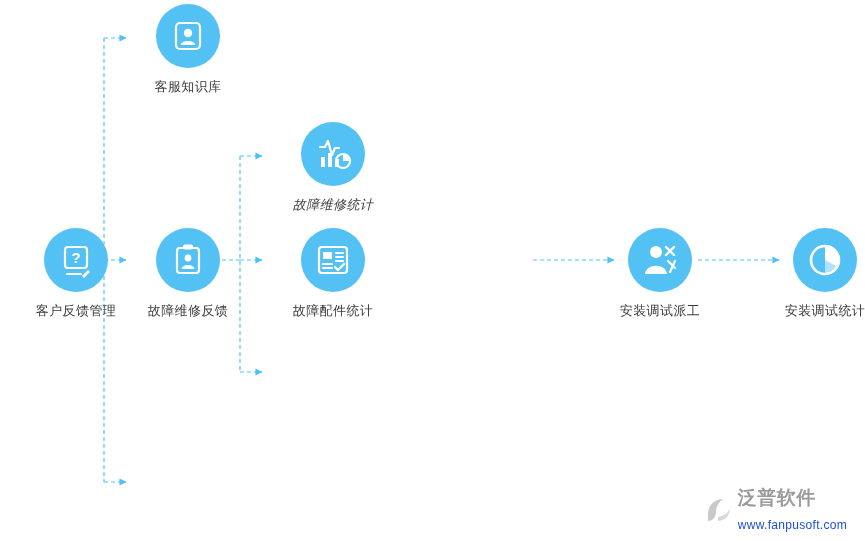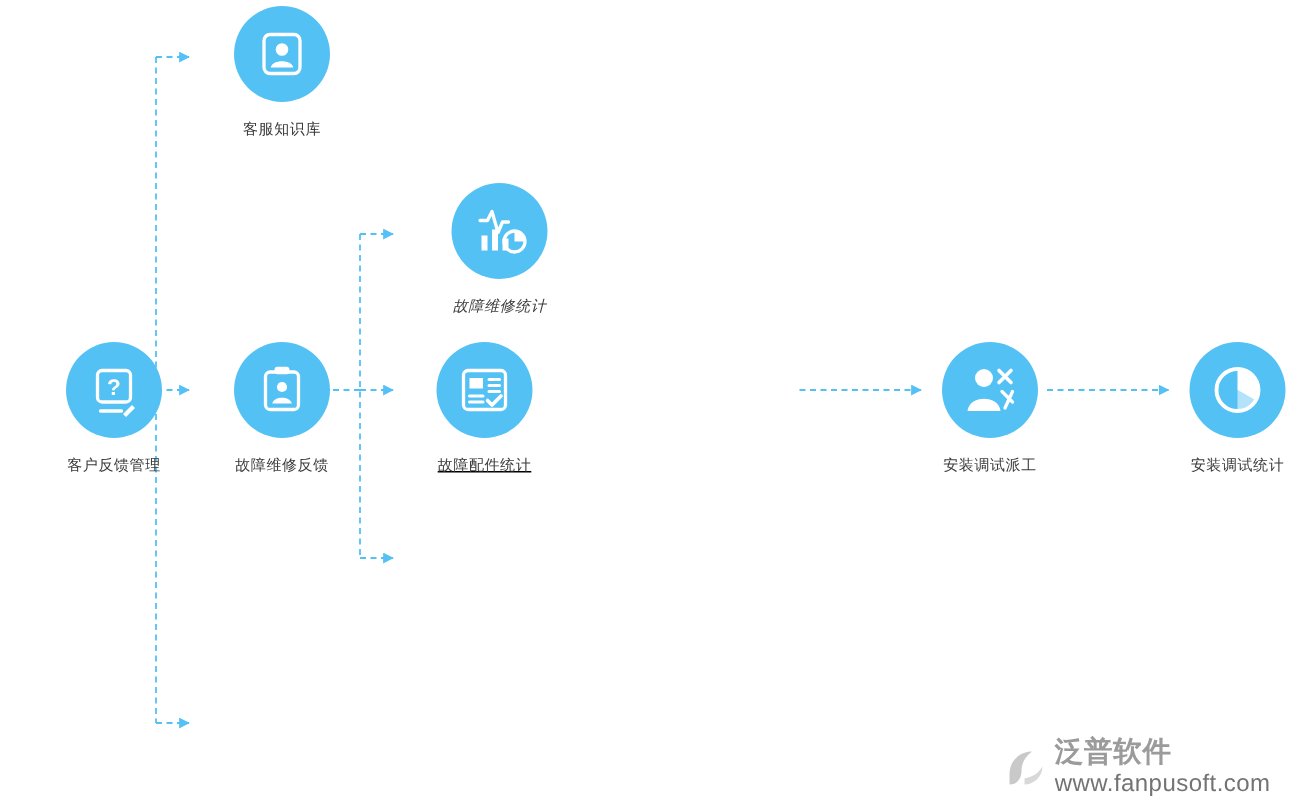--- a/index.html
+++ b/index.html
@@ -35,21 +35,21 @@
     display: flex;
     align-items: center;
     justify-content: center;
     box-sizing: border-box;
   }
   .node .circle svg {
     display: block;
   }
   .node .label {
     margin-top: 11px;
-    font-size: 10px;
+    font-size: 13px;
     color: #3a3a3a;
     line-height: 16px;
     letter-spacing: 0.4px;
     white-space: nowrap;
     text-align: center;
   }
   svg.conn {
     position: absolute;
     left: 0;
     top: 0;
@@ -68,23 +68,23 @@
   .watermark .wm-text {
     line-height: 1;
   }
   .watermark .wm-name {
     font-size: 19px;
     font-weight: bold;
     color: #9b9b9b;
     letter-spacing: 0.5px;
   }
   .watermark .wm-url {
-    margin-top: 4px;
-    font-size: 16px;
-    color: #737373;
+    margin-top: 12px;
+    font-size: 12px;
+    color: #1d4ed8;
     letter-spacing: 0.3px;
   }
 </style>
 </head>
 <body>
 
 <div id="canvas">
 
   <svg class="conn" viewBox="0 0 865 541">
     <defs>
@@ -154,21 +154,21 @@
         <rect x="7" y="22" width="4" height="10" fill="#ffffff"></rect>
         <rect x="14" y="18" width="4" height="14" fill="#ffffff"></rect>
         <rect x="21" y="24" width="4" height="8" fill="#ffffff"></rect>
         <circle cx="29" cy="26" r="7" fill="none" stroke="#ffffff" stroke-width="2.2"></circle>
         <path d="M29,26 L29,19 A7,7 0 0,1 35,26 Z" fill="#ffffff"></path>
       </svg>
     </div>
     <div class="label">故障维修统计</div>
   </div>
 
-  <div class="node" style="left:253px; top:228px;text-decoration:underline;">
+  <div class="node" style="left:263px; top:228px;">
     <div class="circle">
       <svg width="38" height="38" viewBox="0 0 38 38">
         <rect x="5" y="6" width="28" height="26" rx="3" fill="none" stroke="#ffffff" stroke-width="2.2"></rect>
         <rect x="9" y="11" width="9" height="7" fill="#ffffff"></rect>
         <path d="M9,23 L18,23 M9,27 L18,27" stroke="#ffffff" stroke-width="2" stroke-linecap="round"></path>
         <path d="M22,12 L29,12 M22,16 L29,16 M22,20 L29,20" stroke="#ffffff" stroke-width="2" stroke-linecap="round"></path>
         <path d="M21,26 L24,29 L30,23" stroke="#ffffff" stroke-width="2.4" fill="none" stroke-linecap="round" stroke-linejoin="round"></path>
       </svg>
     </div>
     <div class="label">故障配件统计</div>

